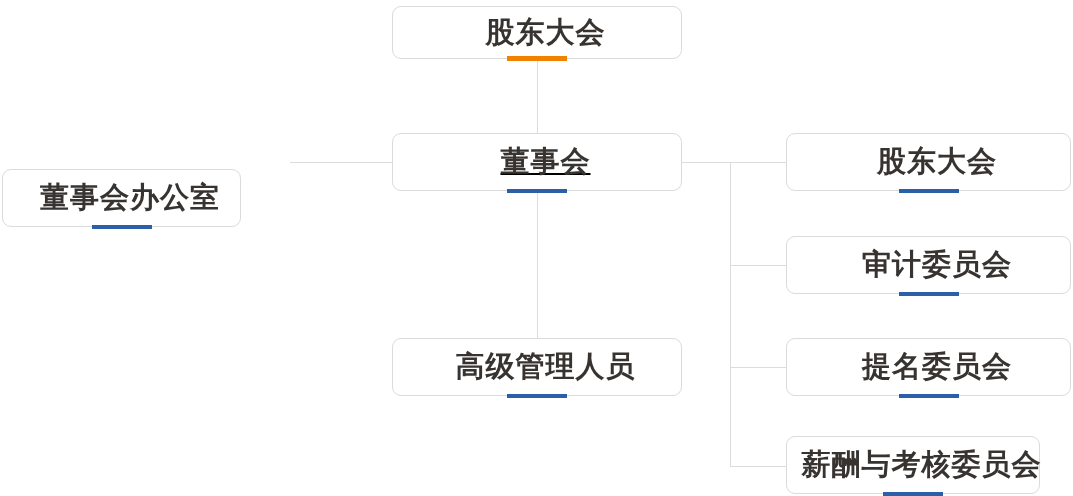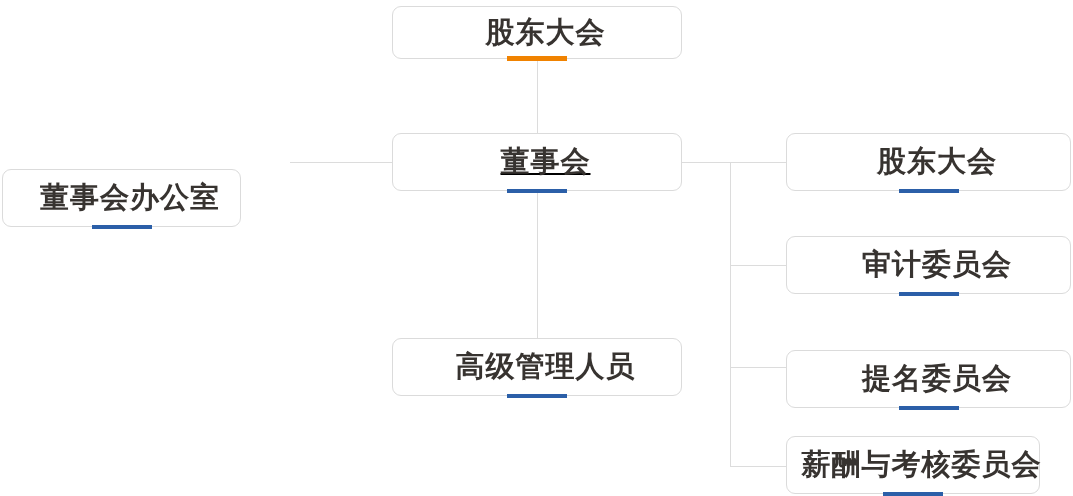--- a/index.html
+++ b/index.html
@@ -21,21 +21,21 @@
   .underline.blue{height:4px;}
   .line{position:absolute;background:#dcdcdc;}
 
   
   .n-shareholders{left:392px;top:6px;width:290px;height:53px;}
   .n-board-office{left:2px;top:133px;width:239px;height:58px;margin-top:36px;}
   .n-board{left:392px;top:133px;width:290px;height:58px;text-decoration:underline;}
   .n-strategy{left:786px;top:133px;width:285px;height:58px;}
   .n-audit{left:786px;top:236px;width:285px;height:58px;}
   .n-senior{left:392px;top:338px;width:290px;height:58px;}
-  .n-nomination{left:786px;top:338px;width:285px;height:58px;margin-top:12px;}
+  .n-nomination{left:786px;top:338px;width:285px;height:58px;}
   .n-remuneration{left:786px;top:436px;width:254px;height:58px;font-family:Liberation Mono, monospace;}
 
   
   .l-v-shareholders-board{left:537px;top:59px;width:1px;height:74px;}
   .l-h-office-board{left:290px;top:162px;width:102px;height:1px;}
   .l-v-board-senior{left:537px;top:191px;width:1px;height:147px;}
   .l-h-board-strategy{left:682px;top:162px;width:104px;height:1px;}
   .l-v-trunk{left:730px;top:162px;width:1px;height:304px;}
   .l-h-audit{left:730px;top:265px;width:56px;height:1px;}
   .l-h-nomination{left:730px;top:367px;width:56px;height:1px;}

